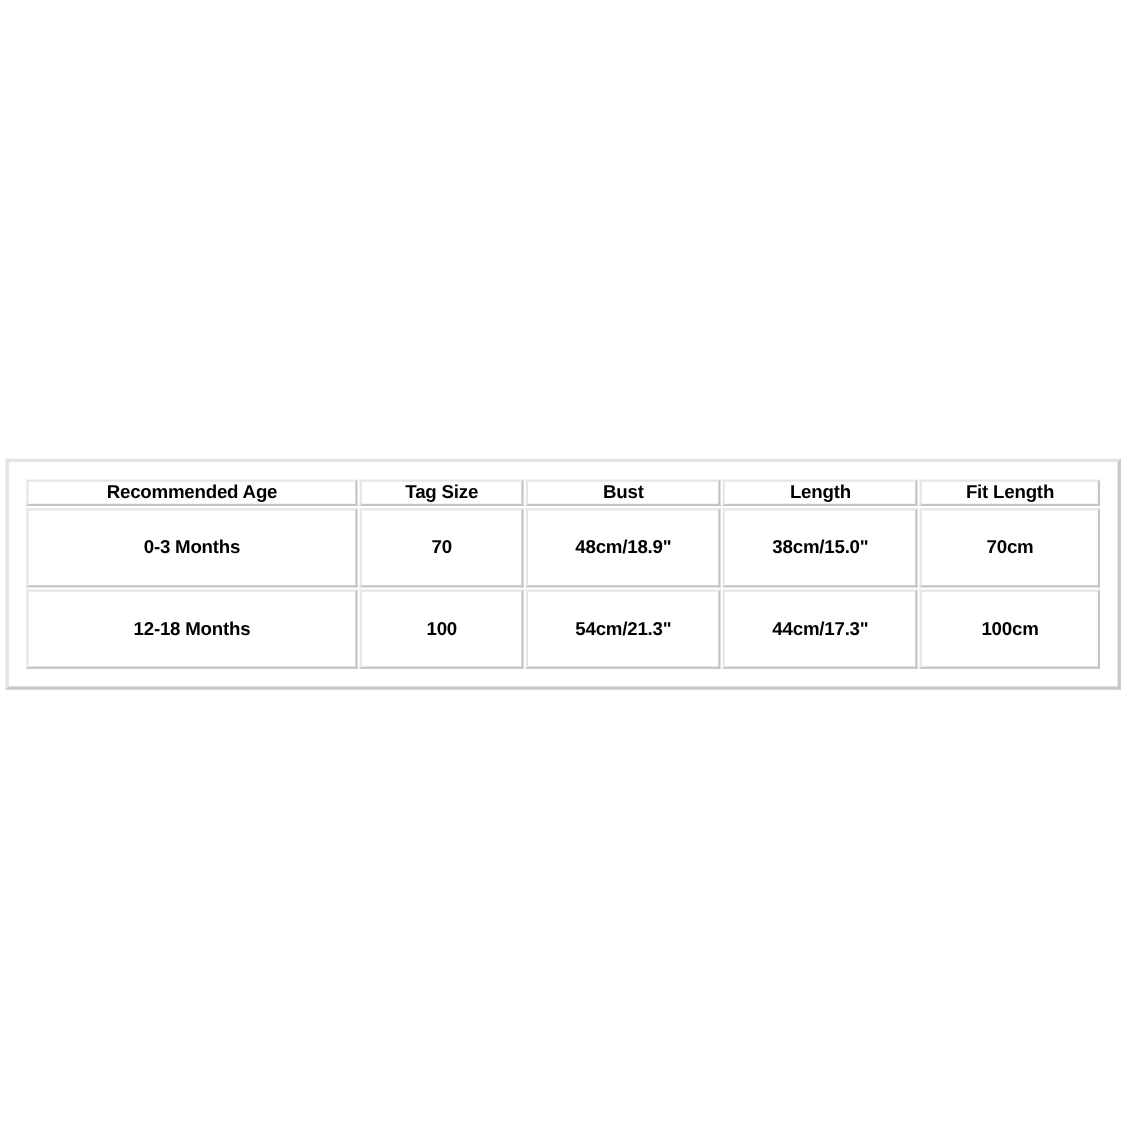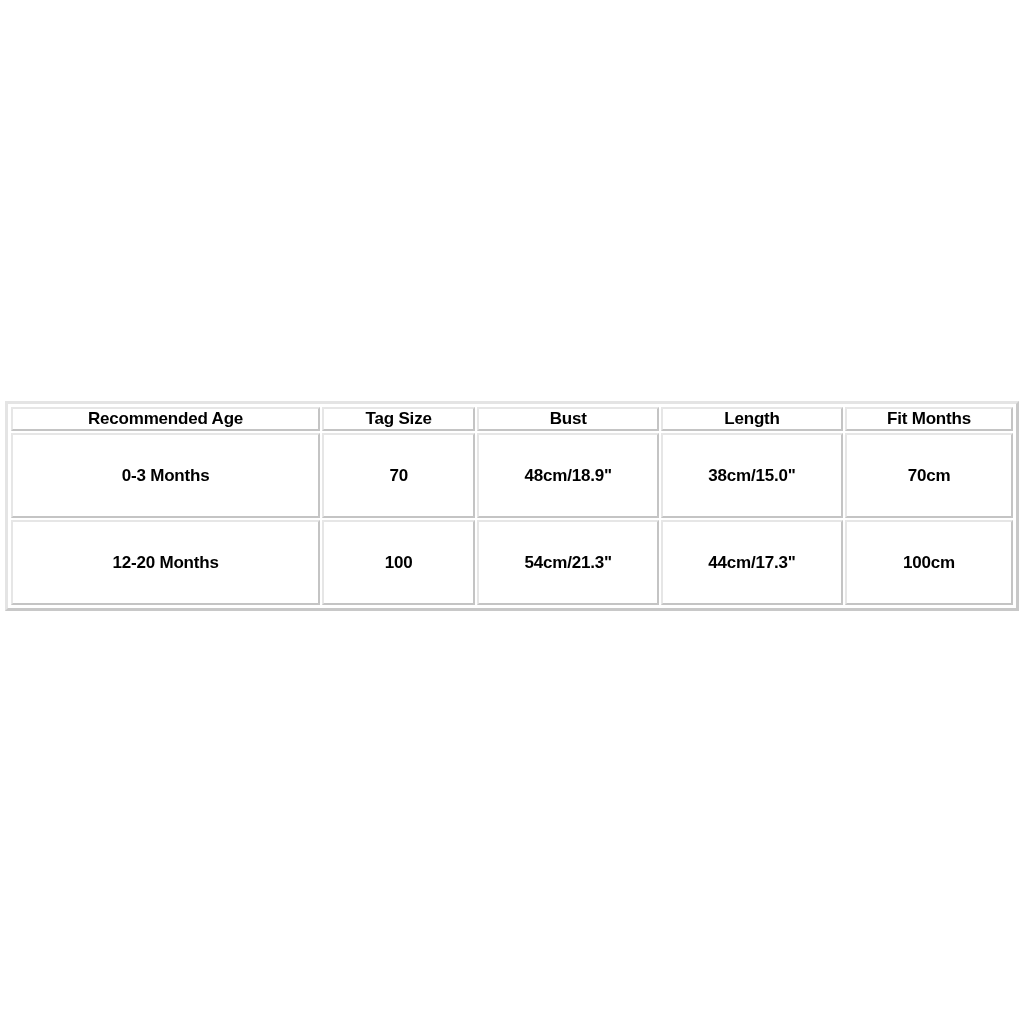--- a/index.html
+++ b/index.html
@@ -11,31 +11,31 @@
     width: 1024px;
     height: 1024px;
     overflow: hidden;
     font-family: "Liberation Sans", "DejaVu Sans", sans-serif;
     position: relative;
   }
 
   #size-chart-wrap {
     position: absolute;
     left: 5px;
-    top: 401px;
+    top: 417px;
     width: 1014px;
     height: 210px;
     box-sizing: border-box;
     border: 3px solid #d4d4d4;
     border-top-color: #e4e4e4;
     border-left-color: #e4e4e4;
     border-right-color: #c8c8c8;
     border-bottom-color: #c8c8c8;
     background: #ffffff;
-    padding: 1px;
+    padding: 14px;
   }
 
   table.size-chart {
     width: 100%;
     height: 100%;
     border-collapse: separate;
     border-spacing: 2px;
     table-layout: fixed;
     background: #ffffff;
   }
@@ -80,33 +80,33 @@
       <col class="c2">
       <col class="c3">
       <col class="c4">
     </colgroup>
     <thead>
       <tr class="chart-row">
         <th>Recommended Age</th>
         <th>Tag Size</th>
         <th>Bust</th>
         <th>Length</th>
-        <th>Fit Months</th>
+        <th>Fit Length</th>
       </tr>
     </thead>
     <tbody>
       <tr class="chart-row">
         <td>0-3 Months</td>
         <td>70</td>
         <td>48cm/18.9"</td>
         <td>38cm/15.0"</td>
         <td>70cm</td>
       </tr>
       <tr class="chart-row">
-        <td>12-20 Months</td>
+        <td>12-18 Months</td>
         <td>100</td>
         <td>54cm/21.3"</td>
         <td>44cm/17.3"</td>
         <td>100cm</td>
       </tr>
     </tbody>
   </table>
 </div>
 
 </body></html>

